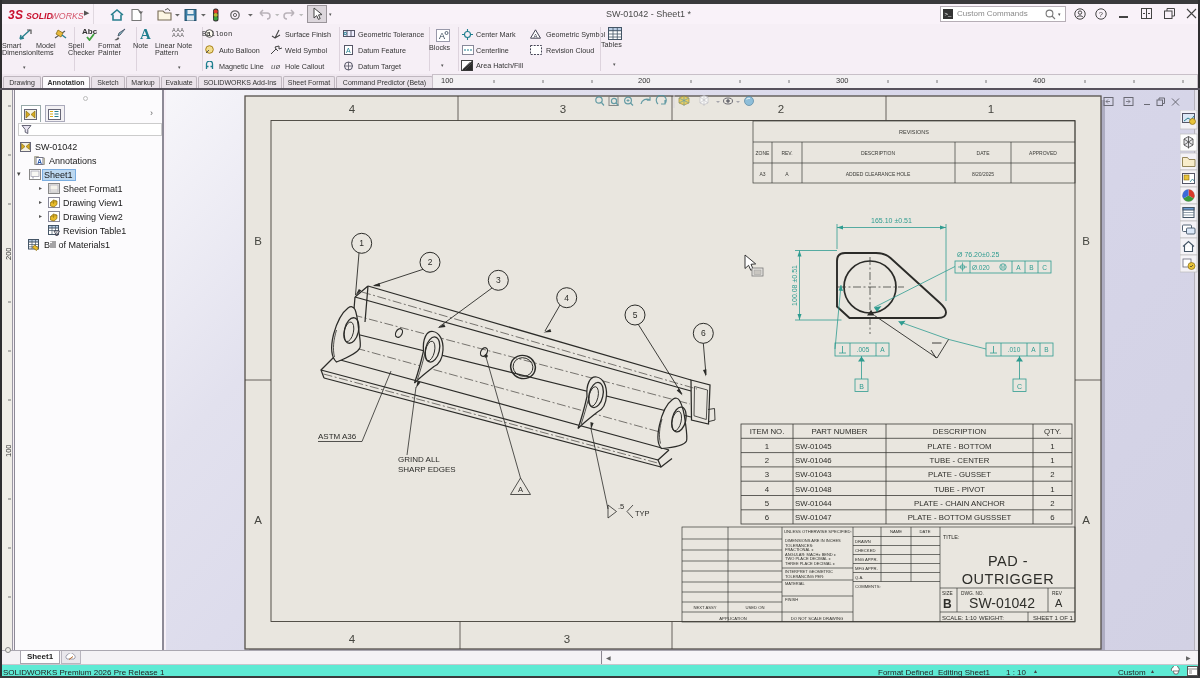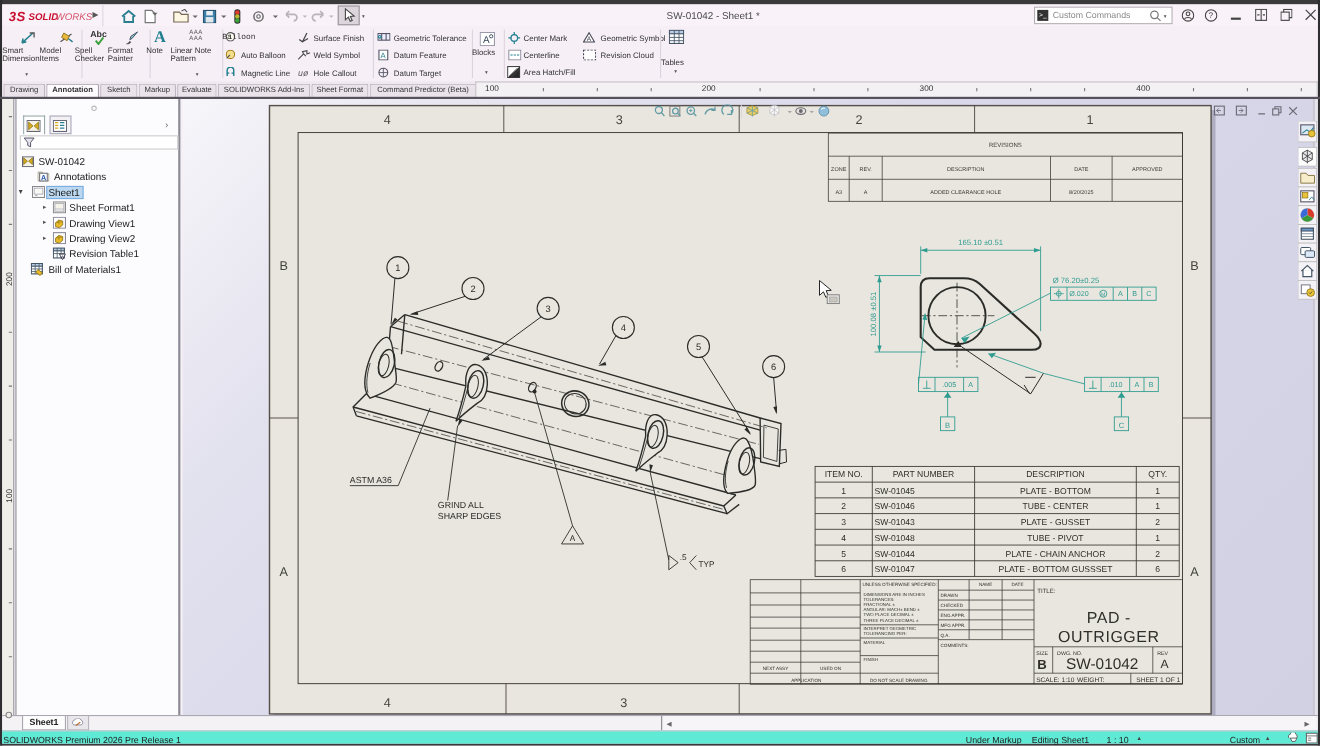--- a/index.html
+++ b/index.html
@@ -220,21 +220,21 @@
         <rect x="0.5" y="0.5" width="11" height="9" stroke="#445" fill="#fff" stroke-dasharray="2 1.2" stroke-width="1"></rect>
       </svg>
     <div class="rowlbl abs" style="left:544px;top:22px;">Revision Cloud</div>
     <div class="vsep" style="left:598px;"></div>
 
     <svg class="abs" style="left:606px;top:3px" width="14" height="13" viewBox="0 0 14 13">
         <rect x="0.5" y="0.5" width="13" height="12" fill="#fff" stroke="#456"></rect>
         <rect x="0.5" y="0.5" width="13" height="3.2" fill="#b9cde4" stroke="#456"></rect>
         <path d="M0.5 7 H13.5 M0.5 10 H13.5 M5 0.5 V12.5 M9.3 0.5 V12.5" stroke="#456" stroke-width="0.8"></path>
       </svg>
-    <div class="icolbl abs" style="left:599px;top:18px;width:28px;margin-top:12px;">Tables</div>
+    <div class="icolbl abs" style="left:599px;top:18px;width:28px;">Tables</div>
     <div class="drop" style="left:611px;top:37px;">▾</div>
   </div>
 
   <div id="tabrow" class="abs" style="left:2px;top:74px;width:1196px;height:14px;background:#f0e8f0;">
     <div class="tab" style="left:1px;width:38px;">Drawing</div>
     <div class="tab" style="left:40px;width:48px;background:#fdfbfd;border-color:#a9a1a9;font-weight:bold;">Annotation</div>
     <div class="tab" style="left:89px;width:34px;">Sketch</div>
     <div class="tab" style="left:124px;width:34px;">Markup</div>
     <div class="tab" style="left:159px;width:36px;">Evaluate</div>
     <div class="tab" style="left:196px;width:84px;">SOLIDWORKS Add-Ins</div>
@@ -779,21 +779,21 @@
         <path d="M4 6.5 l4 -3" stroke="#b86a2a" stroke-width="1"></path>
       </svg>
     <div class="abs" style="left:599px;top:0;width:1px;height:13px;background:#8a8790;"></div>
     <div class="abs" style="left:601px;top:0px;width:593px;height:13px;background:#f7f5f8;"></div>
     <div class="abs" style="left:604px;top:3px;font-size:6px;color:#666;">◀</div>
     <div class="abs" style="left:1184px;top:3px;font-size:6px;color:#666;">▶</div>
   </div>
 
   <div id="statusbar" class="abs" style="left:2px;top:664px;width:1196px;height:12px;background:#5eead4;border-top:1px solid #c9c6cd;">
     <div class="abs" style="left:1px;top:3px;font-size:8px;color:#222;">SOLIDWORKS Premium 2026 Pre Release 1</div>
-    <div class="abs" style="left:876px;top:3px;font-size:8px;color:#222;">Under Markup</div>
+    <div class="abs" style="left:876px;top:3px;font-size:8px;color:#222;">Format Defined</div>
     <div class="abs" style="left:936px;top:3px;font-size:8px;color:#222;">Editing Sheet1</div>
     <div class="abs" style="left:1004px;top:3px;font-size:8px;color:#222;">1 : 10</div>
     <div class="abs" style="left:1032px;top:2px;font-size:6px;color:#444;">▴</div>
     <div class="abs" style="left:1116px;top:3px;font-size:8px;color:#222;">Custom</div>
     <div class="abs" style="left:1149px;top:2px;font-size:6px;color:#444;">▴</div>
     <svg class="abs" style="left:1168px;top:1px" width="12" height="10" viewBox="0 0 12 10">
         <path d="M2 5 a2 2 0 0 1 1 -3.5 a2.5 2.5 0 0 1 5 0 A2 2 0 0 1 8.5 5" fill="#fff" stroke="#555" stroke-width="0.8"></path>
         <path d="M3 5 h6 l-1.5 3 h-3 z" fill="#fff" stroke="#555" stroke-width="0.8"></path>
       </svg>
     <svg class="abs" style="left:1185px;top:1px" width="11" height="10" viewBox="0 0 11 10">

